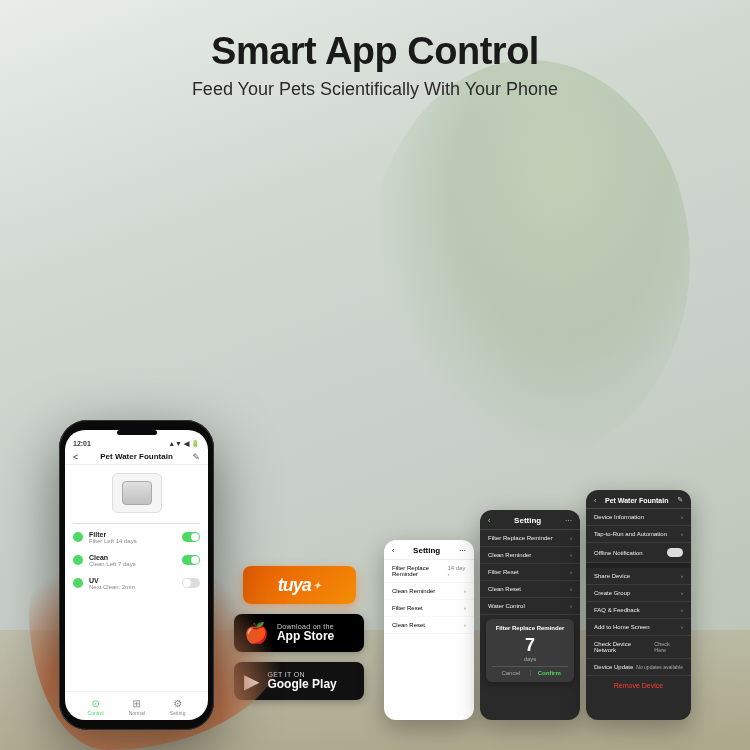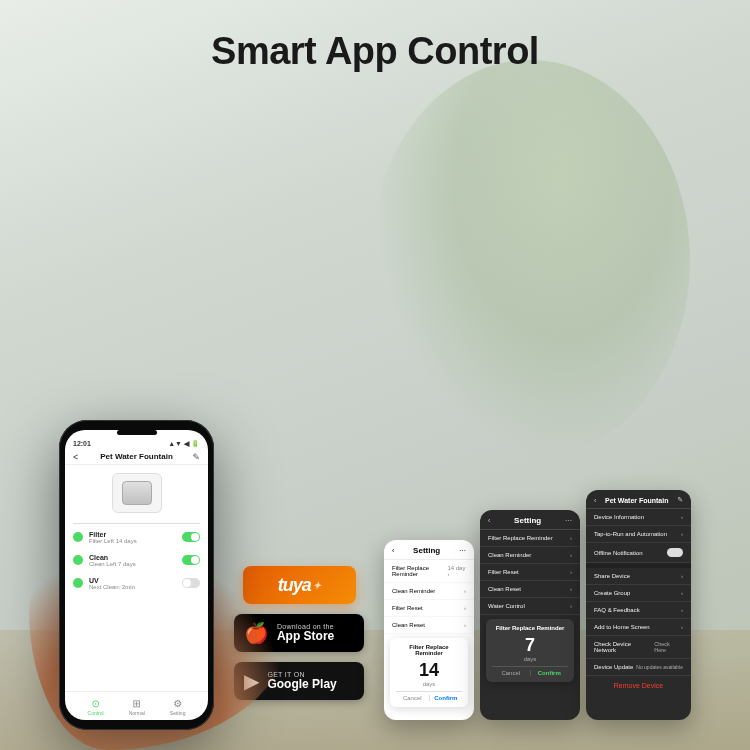--- a/index.html
+++ b/index.html
@@ -394,20 +394,21 @@
 <body>
 
 <div class="bg"></div>
 <div class="bg-tree"></div>
 <div class="bg-floor"></div>
 
 <div class="content">
 
   <div class="header">
     <h1>Smart App Control</h1>
+    <p>Feed Your Pets Scientifically With Your Phone</p>
   </div>
 
   <div class="main-area">
 
     <div class="phone-container">
       <div class="hand-bg"></div>
       <div class="phone">
         <div class="phone-screen">
           <div class="phone-notch"></div>
           <div class="phone-status">
@@ -509,29 +510,20 @@
           <span class="ss-row-value">›</span>
         </div>
         <div class="ss-row">
           <span class="ss-row-label">Filter Reset</span>
           <span class="ss-row-value">›</span>
         </div>
         <div class="ss-row">
           <span class="ss-row-label">Clean Reset</span>
           <span class="ss-row-value">›</span>
         </div>
-        <div style="margin:4px 6px; background:#fff; border-radius:6px; box-shadow: 0 2px 10px rgba(0,0,0,0.15); padding:6px;">
-          <div style="font-size:6px;font-weight:700;text-align:center;margin-bottom:4px;color:#111;">Filter Replace Reminder</div>
-          <div style="font-size:18px;font-weight:700;text-align:center;color:#111;">14</div>
-          <div style="font-size:6px;text-align:center;color:#888;margin-bottom:4px;">days</div>
-          <div style="display:flex;justify-content:space-between;border-top:0.5px solid #ddd;padding-top:3px;">
-            <span style="font-size:6px;color:#888;flex:1;text-align:center;">Cancel</span>
-            <span style="font-size:6px;color:#007aff;font-weight:600;flex:1;text-align:center;border-left:0.5px solid #ddd;">Confirm</span>
-          </div>
-        </div>
       </div>
 
       <div class="screenshot dark ss-md">
         <div class="ss-header ss-header-dark">
           <span class="ss-back" style="color:#ccc;">‹</span>
           <span class="ss-title" style="color:#fff;">Setting</span>
           <span class="ss-icons" style="color:#ccc;">···</span>
         </div>
         <div class="ss-row" style="border-bottom-color:rgba(100,100,100,0.3);">
           <span class="ss-row-label" style="color:#eee;">Filter Replace Reminder</span>

